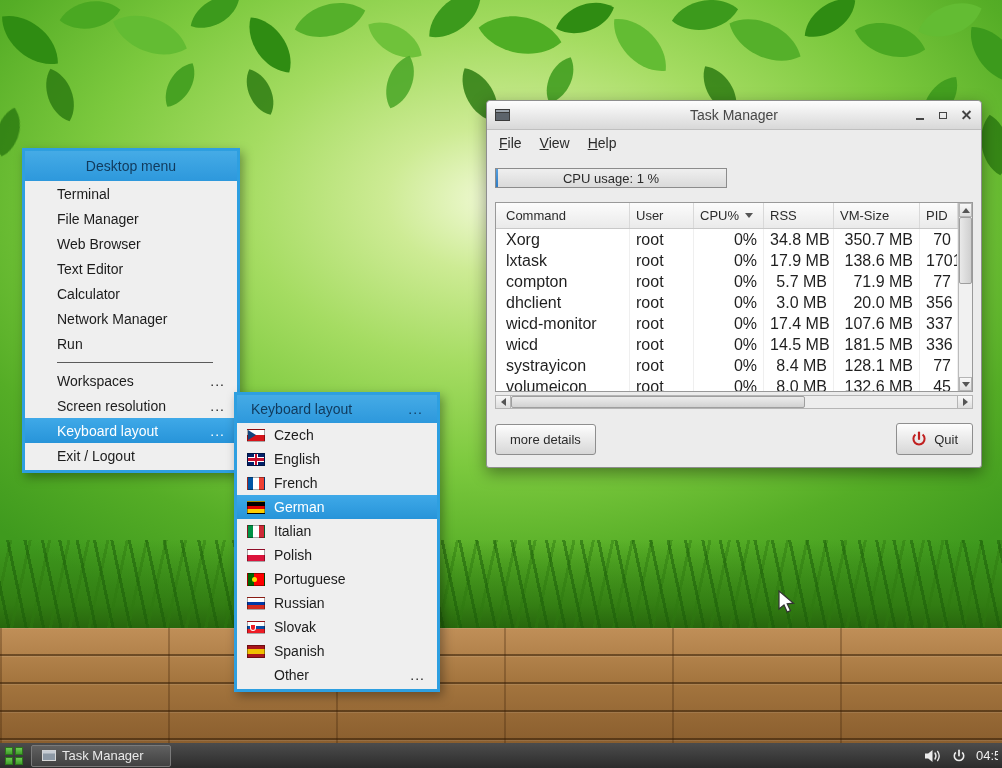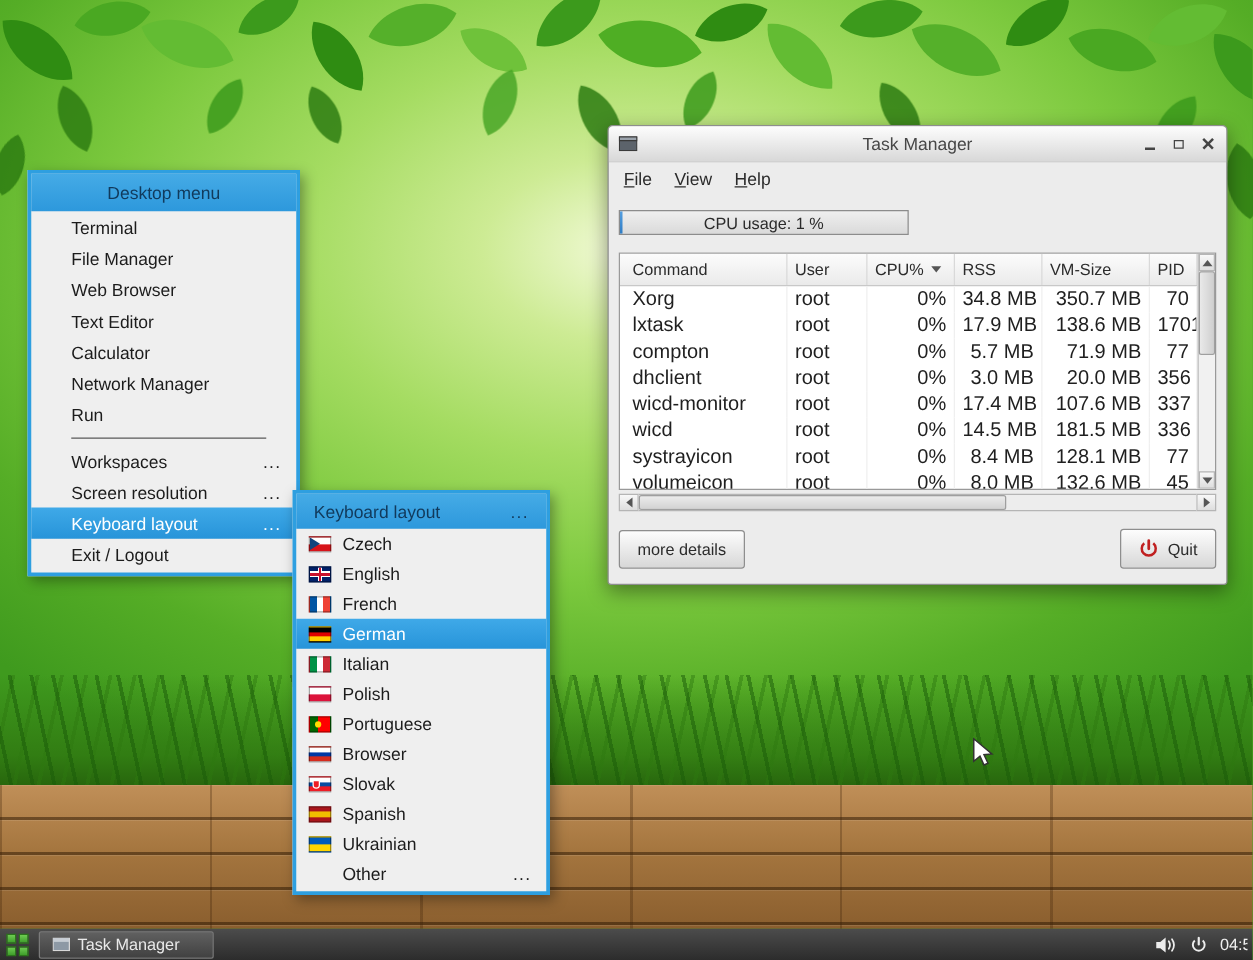--- a/index.html
+++ b/index.html
@@ -29,21 +29,21 @@
   .popup-title{background:linear-gradient(#45abe6,#2d98dc);color:#113a5c;
     display:flex;align-items:center;}
   .dm-title{height:30px;justify-content:center;}
   .kb-title{height:28px;justify-content:space-between;padding:0 14px 0 14px;}
   .menu-item{display:flex;align-items:center;padding:0 12px 0 32px;cursor:default;}
   .menu-item.dm{height:25px;}
   .menu-item.kb{height:24px;padding-left:10px;}
   .menu-item.hl{background:linear-gradient(#3fa9e8,#2794d9);color:#fff;}
   .mi-more{margin-left:auto;letter-spacing:1px;}
   .menu-sep{border-top:1px solid #5a5a5a;margin:6px 24px 5px 32px;height:0;}
-  .desktop-menu{left:22px;top:136px;width:218px;z-index:20;padding-bottom:2px;}
+  .desktop-menu{left:22px;top:148px;width:218px;z-index:20;padding-bottom:2px;}
   .kb-menu{left:234px;top:392px;width:206px;z-index:25;padding-bottom:2px;}
 
   
   .flag{width:16px;height:11px;display:inline-block;border:1px solid rgba(0,0,0,.35);
     margin-right:9px;position:relative;overflow:hidden;flex:none;}
   .flag-spacer{width:18px;margin-right:9px;flex:none;display:inline-block;}
   .flag-czech{background:linear-gradient(180deg,#fff 0%,#fff 50%,#d7141a 50%,#d7141a 100%);}
   .flag-czech::before{content:"";position:absolute;left:0;top:0;width:0;height:0;
     border-top:5.5px solid transparent;border-bottom:5.5px solid transparent;border-left:8px solid #11457e;}
   .flag-english{background:#012169;}
@@ -416,33 +416,29 @@
       <div class="menu-item kb">
         <span class="flag flag-polish"></span>
         <span class="mi-label">Polish</span>
       </div>
       <div class="menu-item kb">
         <span class="flag flag-portuguese"></span>
         <span class="mi-label">Portuguese</span>
       </div>
       <div class="menu-item kb">
         <span class="flag flag-russian"></span>
-        <span class="mi-label">Browser</span>
+        <span class="mi-label">Russian</span>
       </div>
       <div class="menu-item kb">
         <span class="flag flag-slovak"></span>
         <span class="mi-label">Slovak</span>
       </div>
       <div class="menu-item kb">
         <span class="flag flag-spanish"></span>
         <span class="mi-label">Spanish</span>
-      </div>
-      <div class="menu-item kb">
-        <span class="flag flag-ukrainian"></span>
-        <span class="mi-label">Ukrainian</span>
       </div>
       <div class="menu-item kb">
         <span class="flag-spacer"></span>
         <span class="mi-label">Other</span>
         <span class="mi-more">...</span>
       </div>
     </div>
 </div>
 
 <div class="taskbar">

